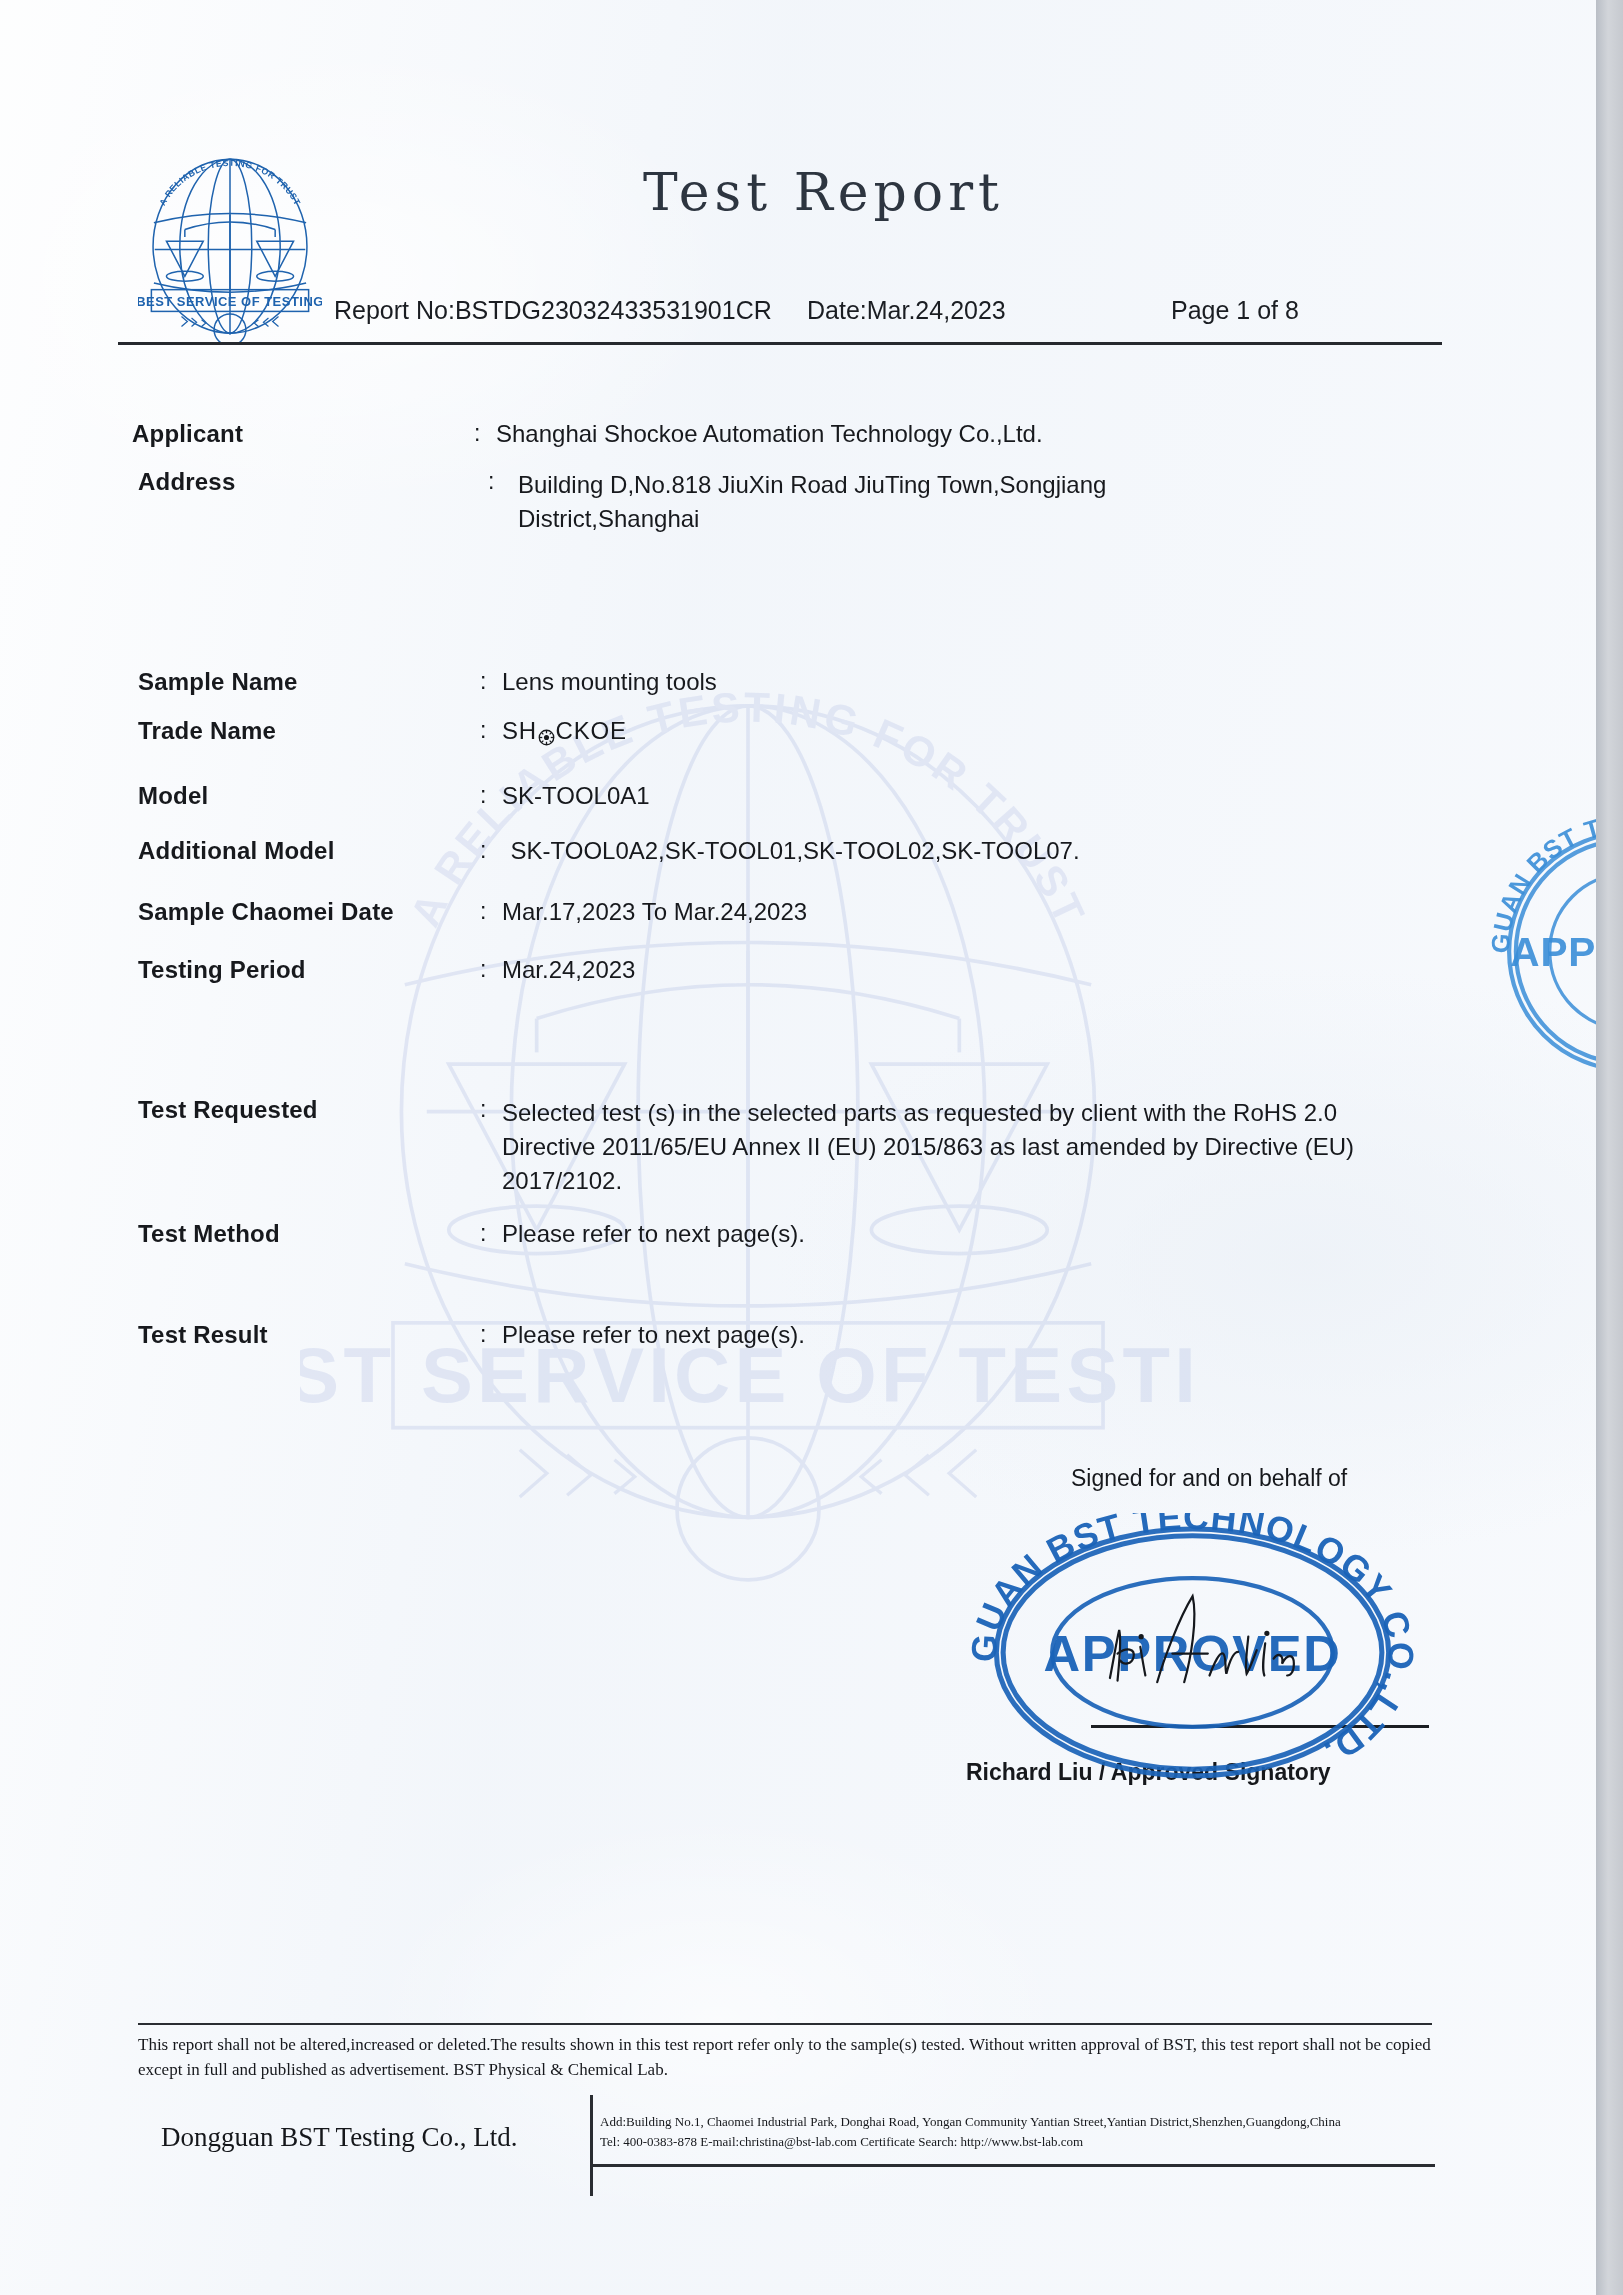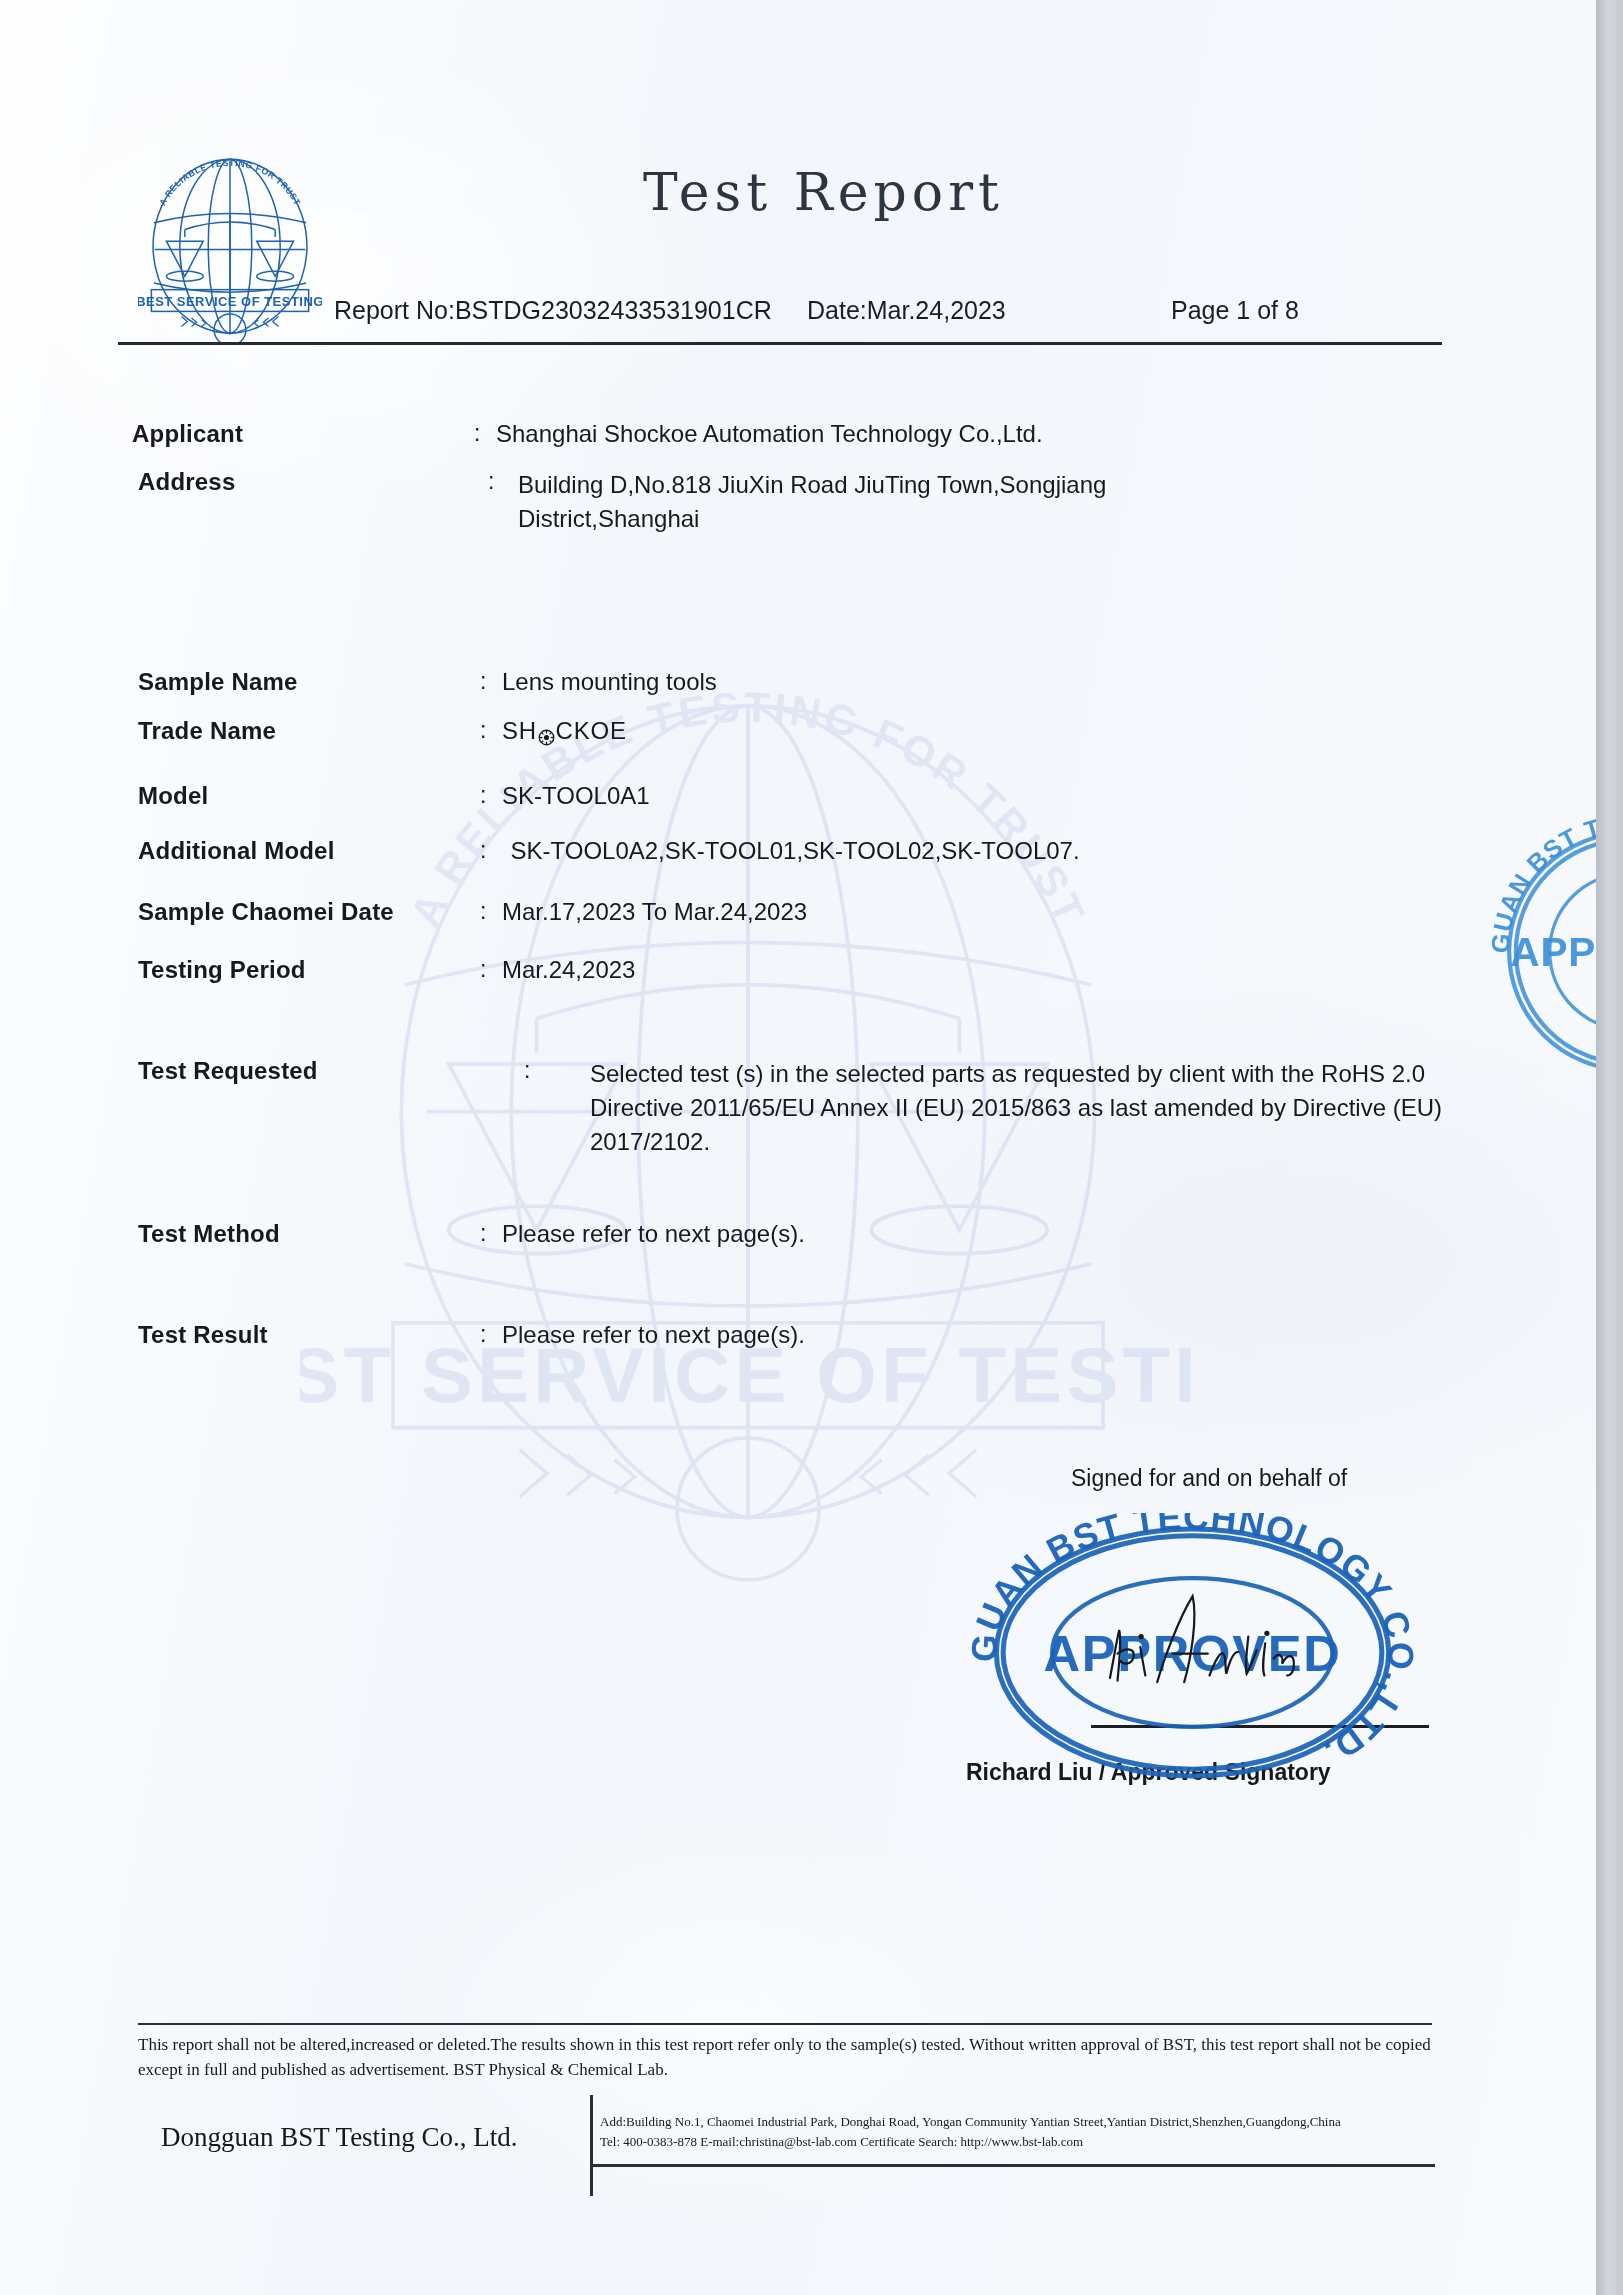--- a/index.html
+++ b/index.html
@@ -405,21 +405,21 @@
       <span class="colon">:</span>
       <span class="val">Mar.17,2023 To Mar.24,2023</span>
     </div>
 
     <div class="row" style="left:138px; top:956px;">
       <span class="lbl">Testing Period</span>
       <span class="colon">:</span>
       <span class="val">Mar.24,2023</span>
     </div>
 
-    <div class="row" style="left:138px; top:1057px;gap:44px;">
+    <div class="row" style="left:138px; top:1096px;">
       <span class="lbl">Test Requested</span>
       <span class="colon">:</span>
       <span class="val val-wrap" style="width:879px;">Selected test (s) in the selected parts as requested by client with the RoHS 2.0 Directive 2011/65/EU Annex II (EU) 2015/863 as last amended by Directive (EU) 2017/2102.</span>
     </div>
 
     <div class="row" style="left:138px; top:1220px;">
       <span class="lbl">Test Method</span>
       <span class="colon">:</span>
       <span class="val">Please refer to next page(s).</span>
     </div>

